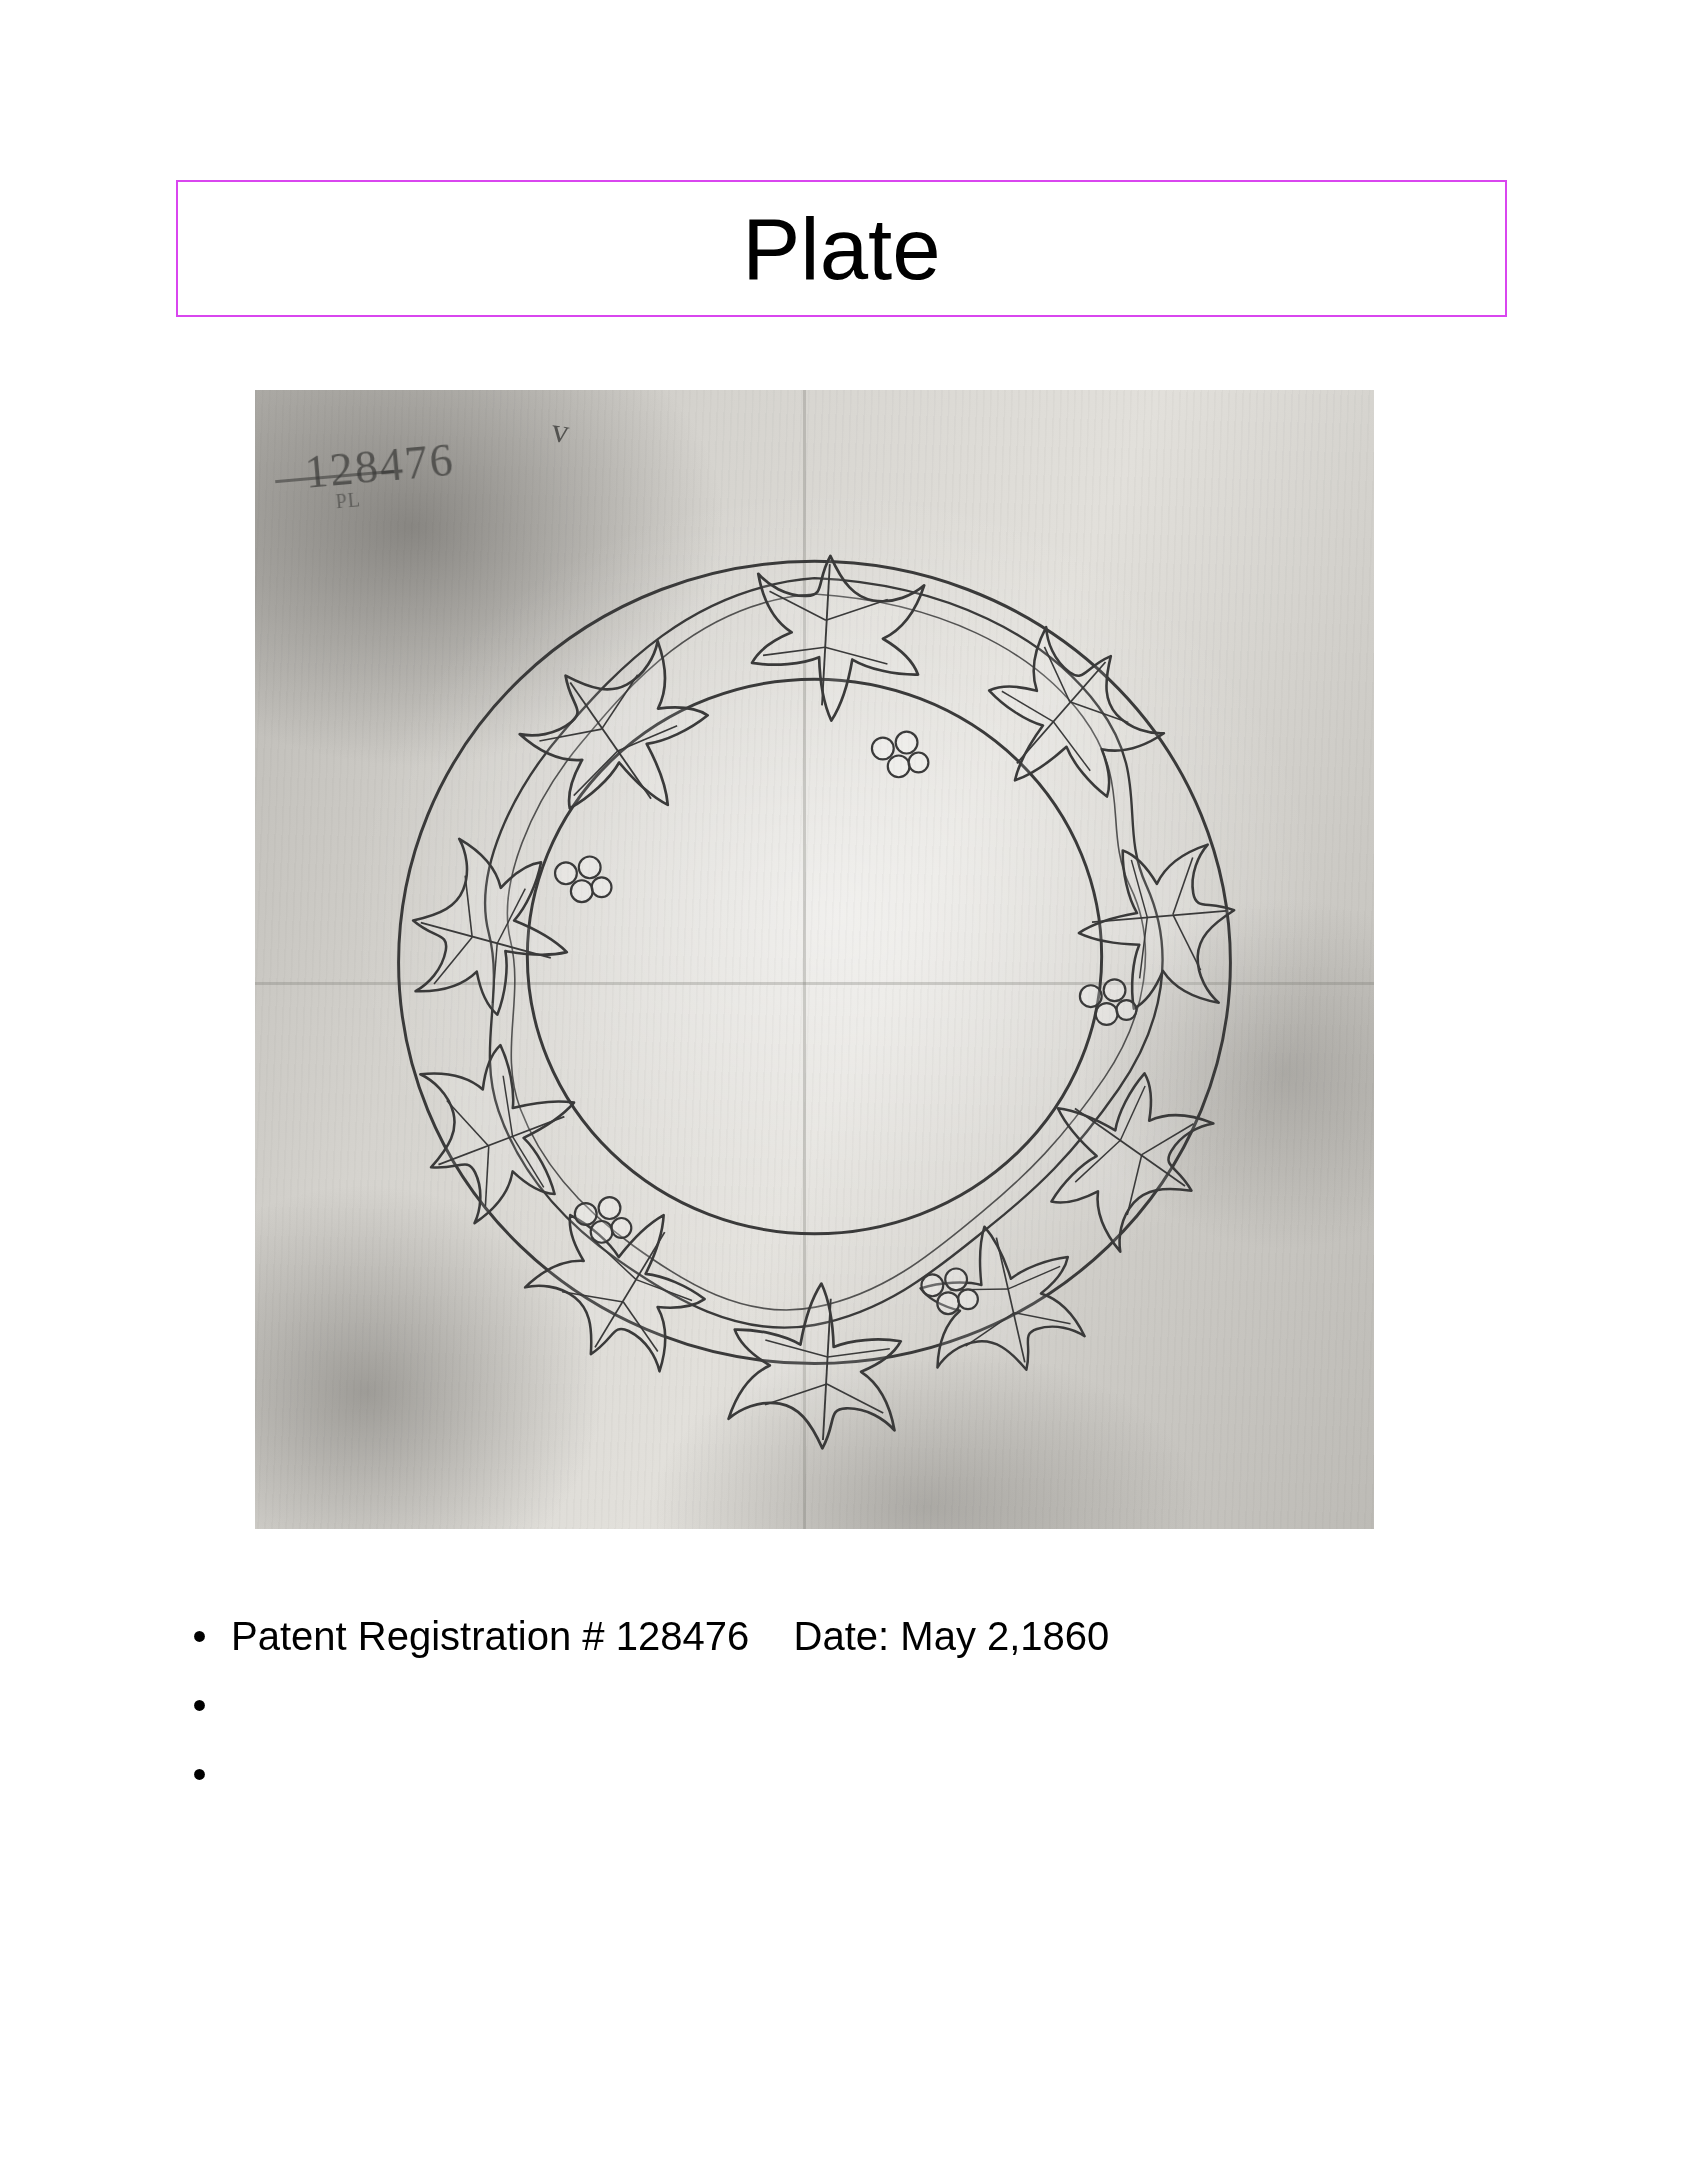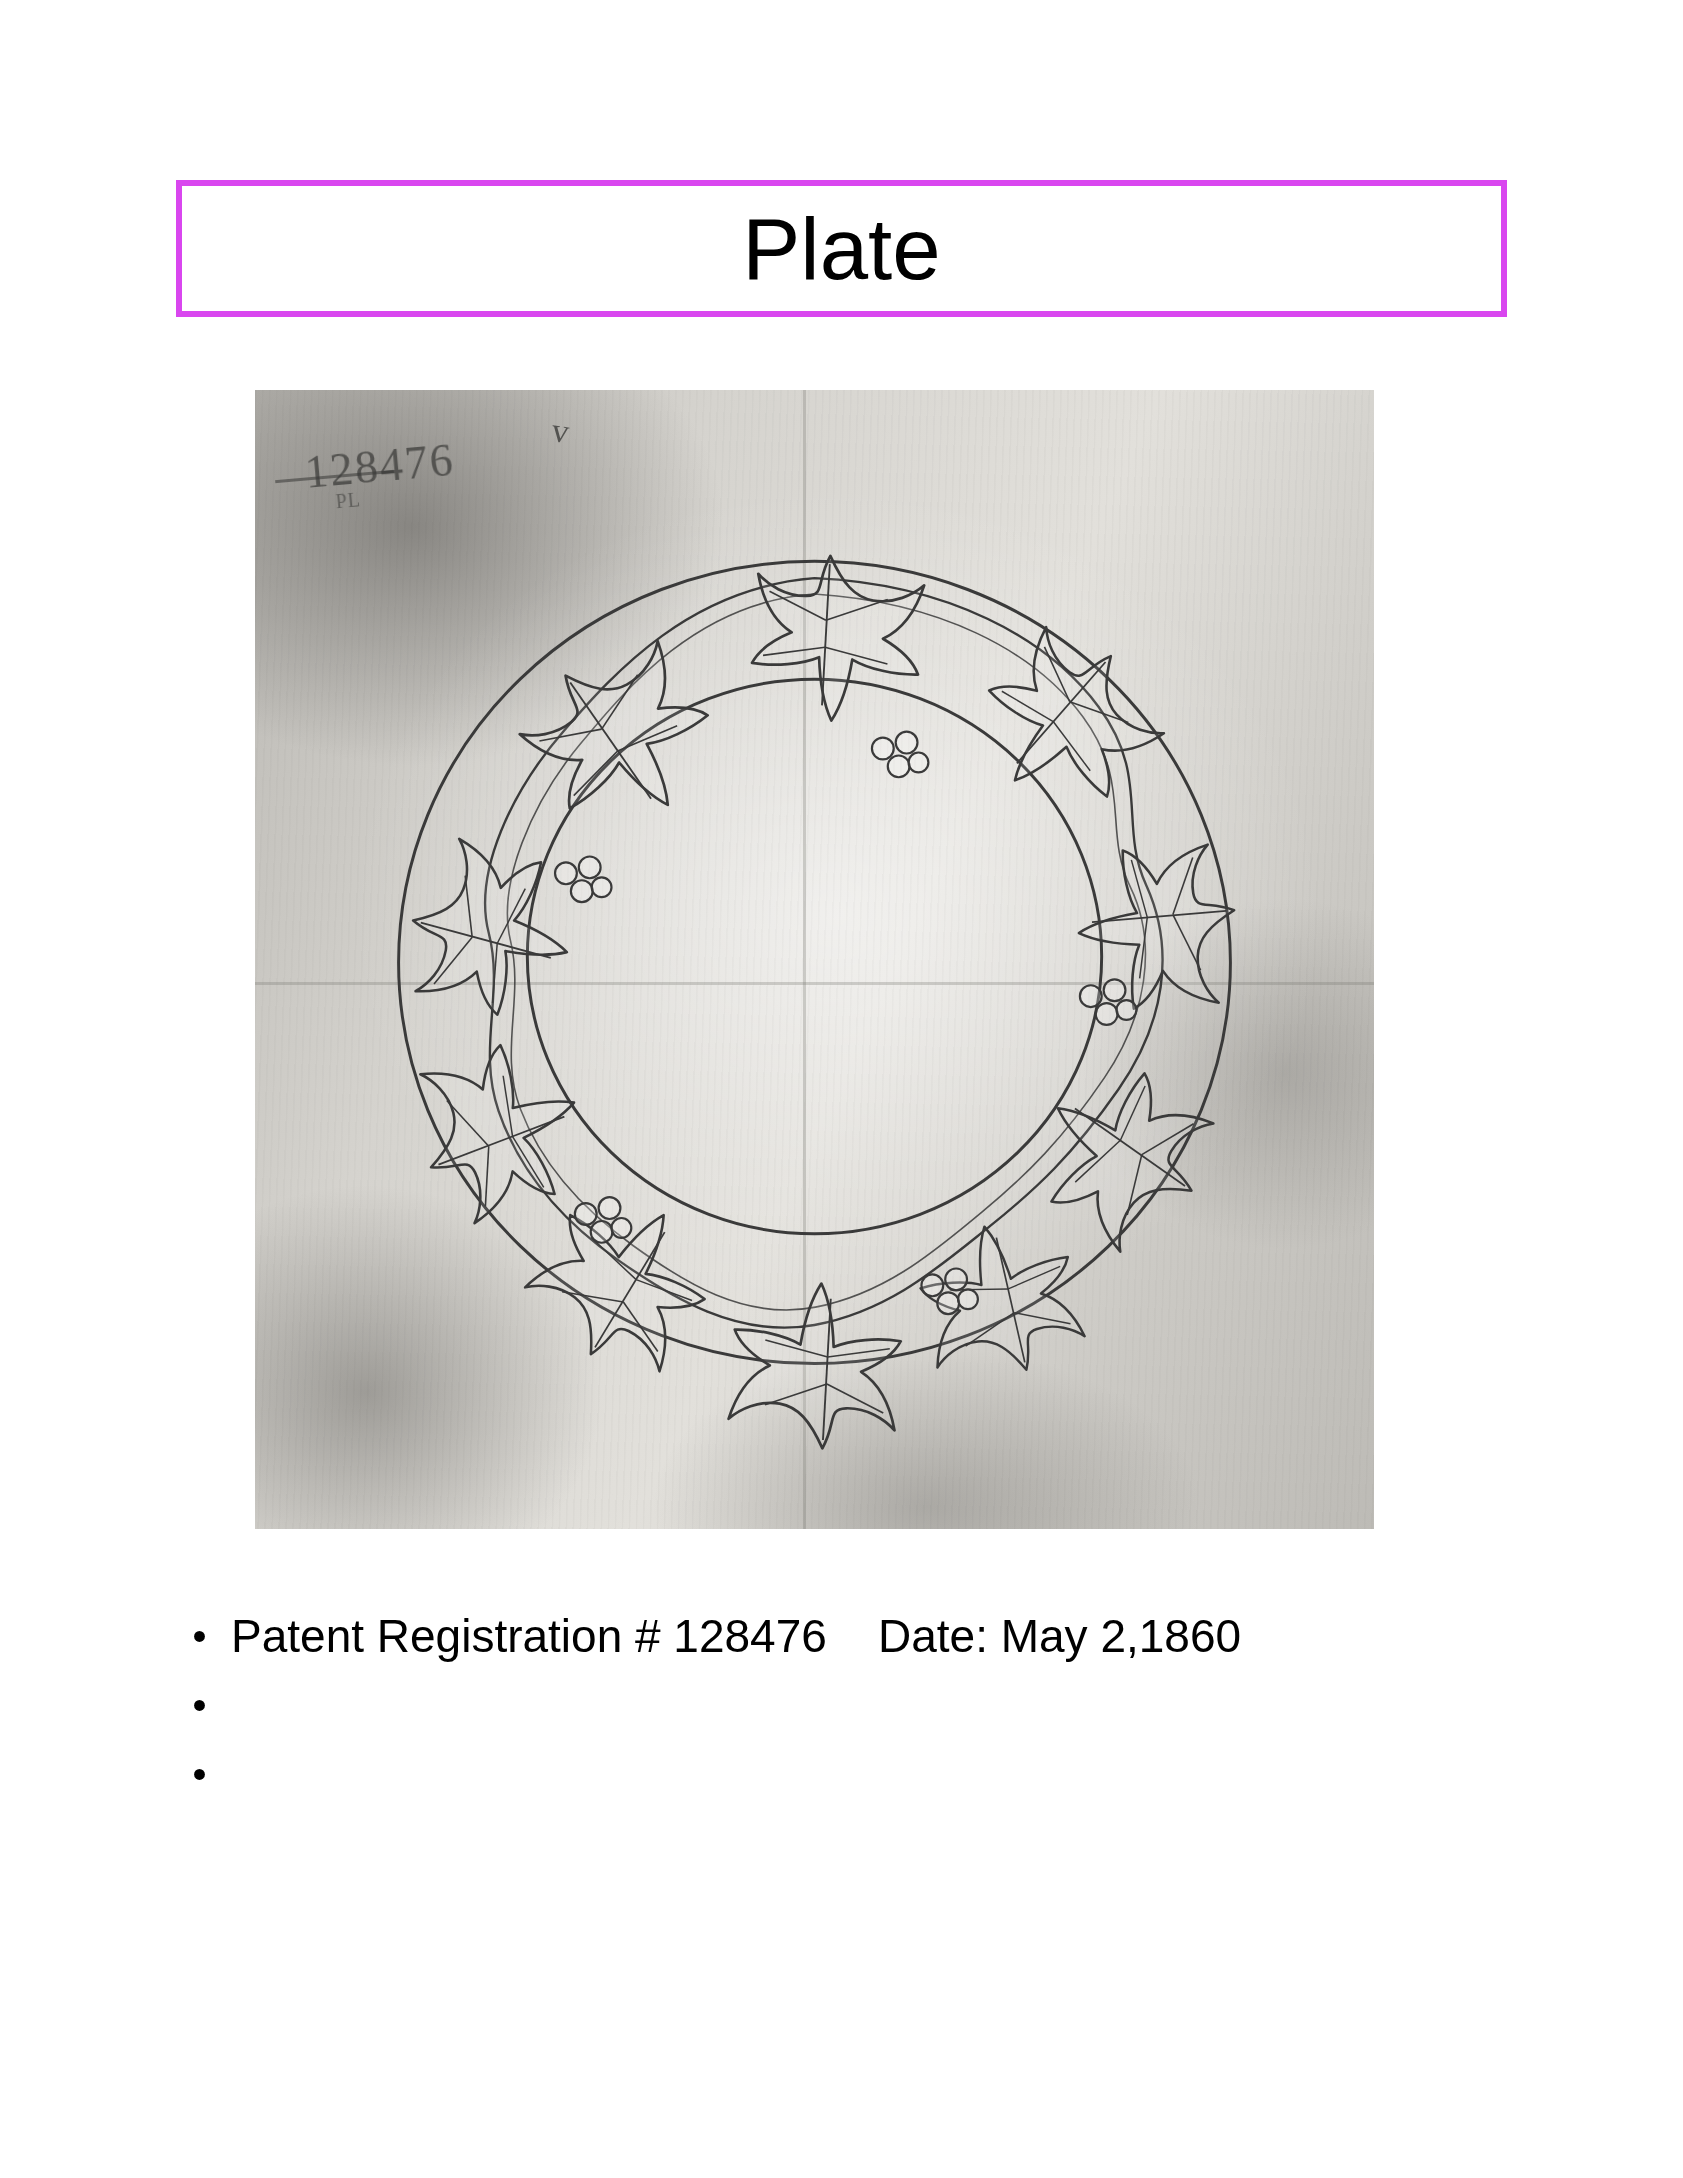--- a/index.html
+++ b/index.html
@@ -24,21 +24,21 @@
     background: #ffffff;
   }
 
   
   .title-box {
     position: absolute;
     left: 176px;
     top: 180px;
     width: 1331px;
     height: 137px;
-    border: 6px solid #d946ef;
+    border: 2px solid #d946ef;
     background: #ffffff;
     box-sizing: border-box;
     display: flex;
     align-items: center;
     justify-content: center;
   }
   .title-text {
     font-size: 87px;
     line-height: 1;
     letter-spacing: 0px;
@@ -151,21 +151,21 @@
   }
   .bullet-dot {
     width: 63px;
     flex: 0 0 63px;
     font-size: 40px;
     line-height: 55px;
     text-align: center;
     color: #000;
   }
   .bullet-text {
-    font-size: 46px;
+    font-size: 40px;
     line-height: 55px;
     color: #000;
     white-space: pre;
   }
 </style>
 </head>
 <body>
 
 <div class="page">
 

